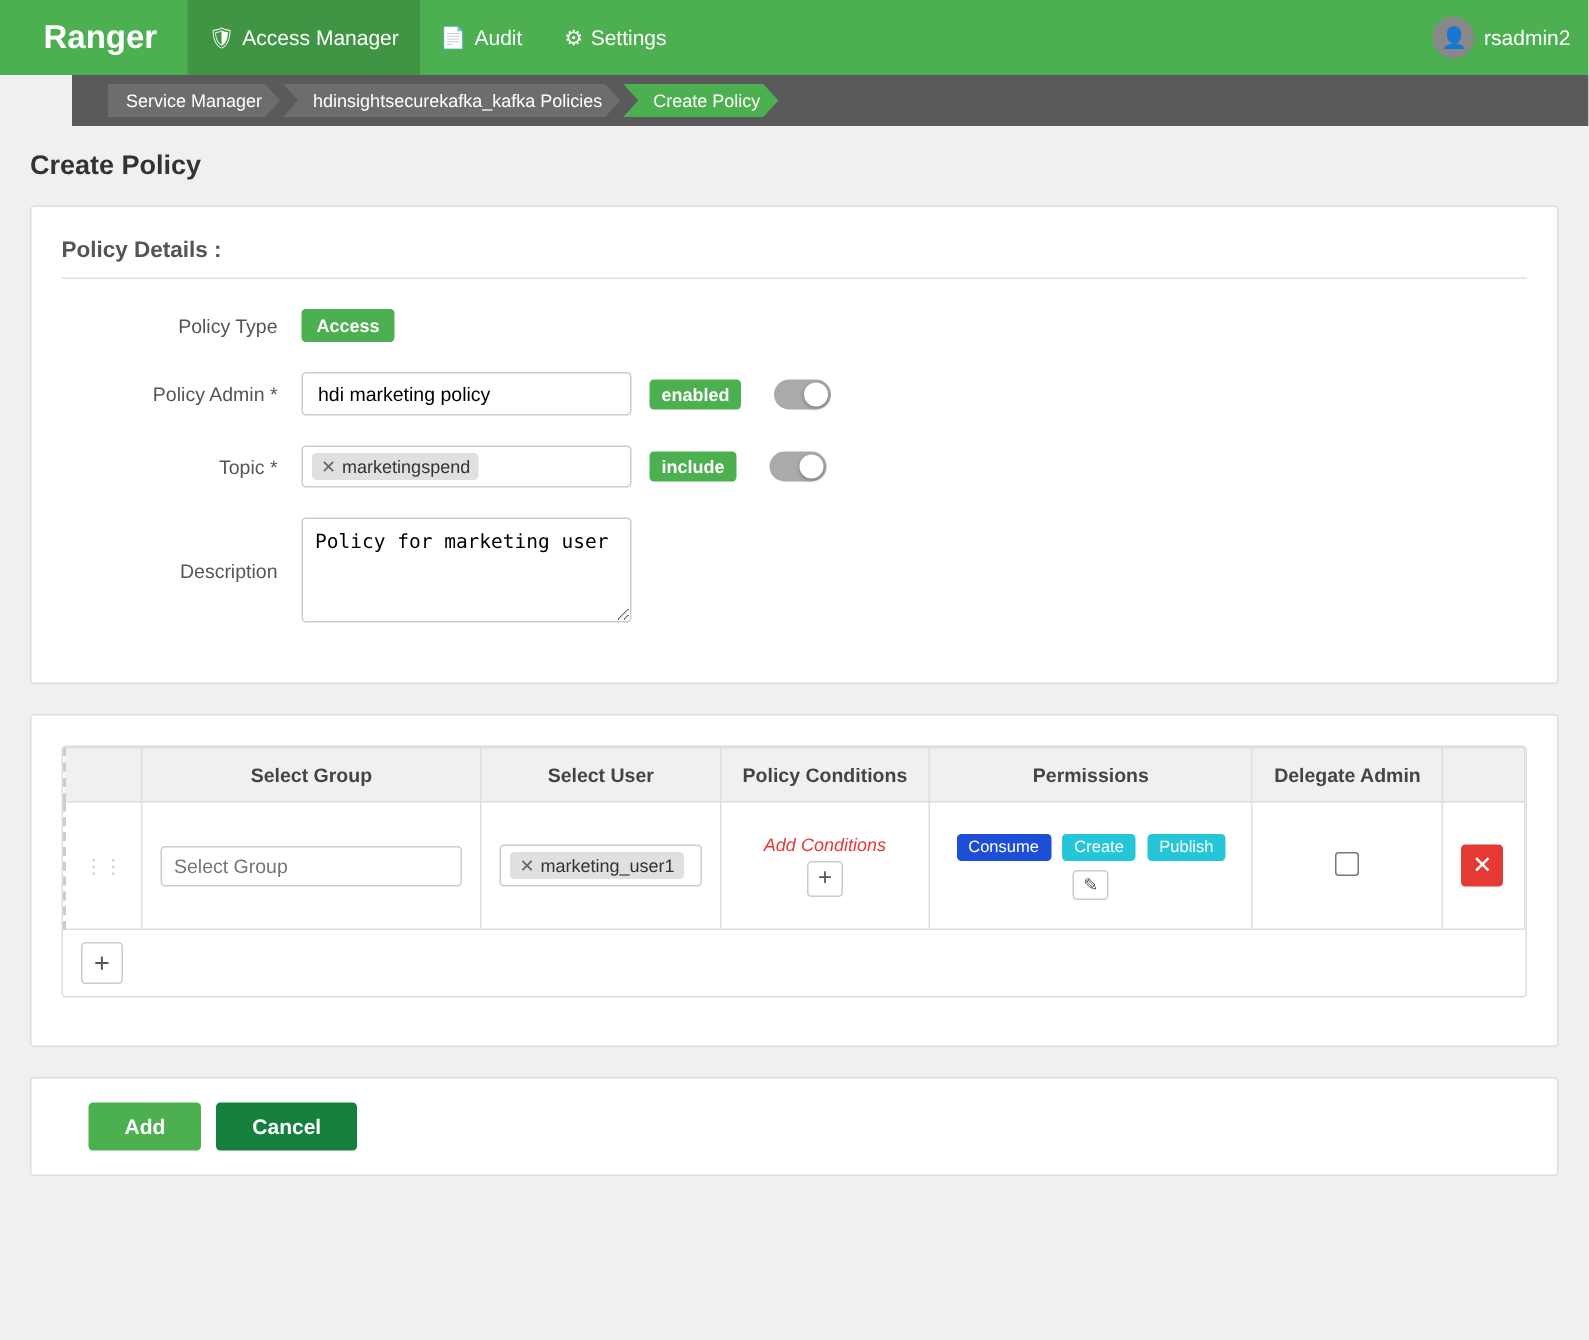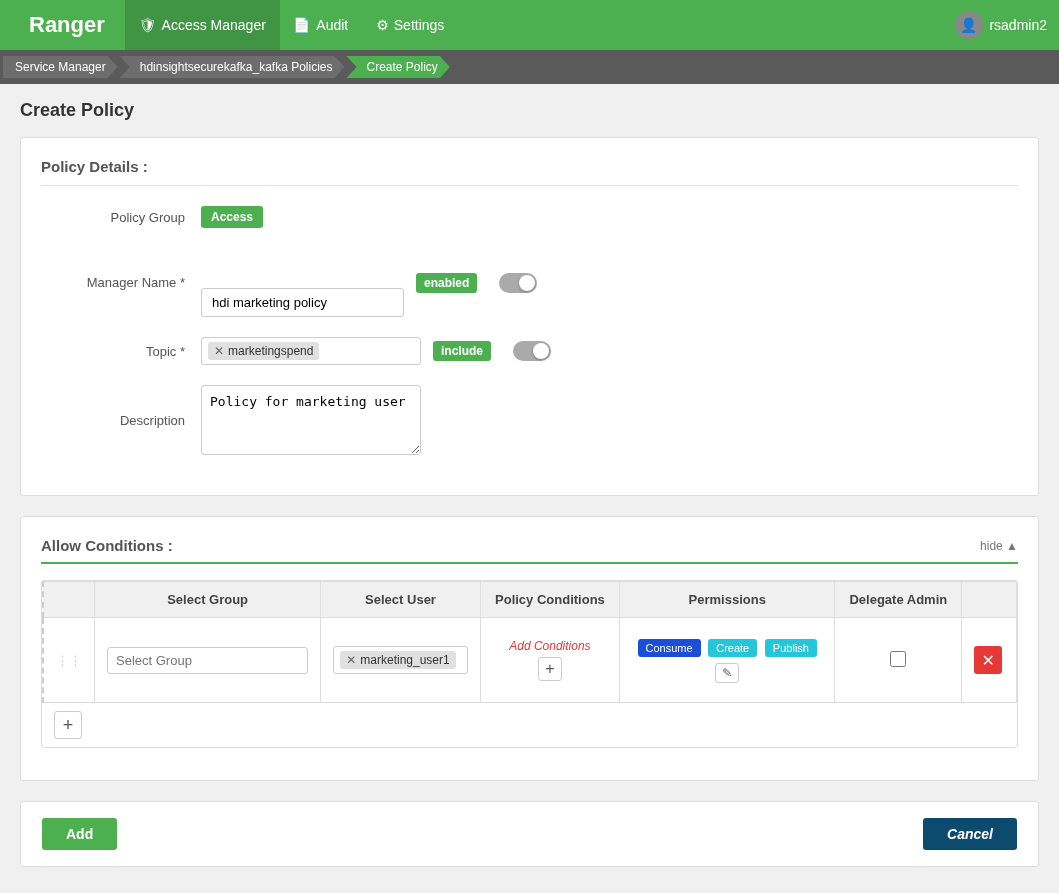--- a/index.html
+++ b/index.html
@@ -44,24 +44,25 @@
       width: 28px; height: 28px;
       background: #888;
       border-radius: 50%;
       display: flex; align-items: center; justify-content: center;
       color: white; font-size: 14px;
     }
 
     
     .breadcrumb {
       background: #5a5a5a;
-      padding: 6px 3px;
+      padding: 6px 24px;
       display: flex;
       align-items: flex-start;
       gap: 0;
+      margin-left: 48px;
     }
     .breadcrumb-item {
       background: #6d6d6d;
       color: white;
       padding: 4px 12px 4px 20px;
       font-size: 12px;
       position: relative;
       cursor: pointer;
       clip-path: polygon(0 0, calc(100% - 10px) 0, 100% 50%, calc(100% - 10px) 100%, 0 100%, 10px 50%);
       margin-right: 2px;
@@ -134,23 +135,22 @@
       font-size: 12px;
       font-weight: bold;
     }
 
     
     .text-input {
       border: 1px solid #ccc;
       border-radius: 3px;
       padding: 6px 10px;
       font-size: 13px;
-      width: 203px;
+      width: 220px;
       outline: none;
-      margin-top: 40px;
     }
 
     
     .toggle-wrap {
       display: flex;
       align-items: center;
       gap: 22px;
     }
     .toggle-label {
       background: #4caf50;
@@ -380,45 +380,44 @@
       display: inline-flex;
       align-items: center;
       justify-content: center;
     }
 
     
     .bottom-card {
       background: white;
       border: 1px solid #ddd;
       border-radius: 3px;
-      padding: 16px 21px;
+      padding: 16px 38px;
       display: flex;
       gap: 10px;
-      justify-content: space-between;
+      justify-content: flex-start;
     }
     .btn-add {
       background: #4caf50;
       color: white;
       border: none;
       border-radius: 3px;
       padding: 8px 24px;
       font-size: 14px;
       cursor: pointer;
       font-weight: bold;
     }
     .btn-cancel {
-      background: #0c4a6e;
+      background: #15803d;
       color: white;
       border: none;
       border-radius: 3px;
       padding: 8px 24px;
       font-size: 14px;
       cursor: pointer;
       font-weight: bold;
-      font-style: italic;
     }
   </style>
 </head>
 <body>
 
 <div class="top-nav">
   <span class="brand">Ranger</span>
 
   <div class="nav-item active">
     <span>🛡</span>
@@ -448,28 +447,28 @@
 </div>
 
 <div class="page-content">
 
   <div class="page-title">Create Policy</div>
 
   <div class="card">
     <div class="section-header">Policy Details :</div>
 
     <div class="form-row">
-      <div class="form-label">Policy Group</div>
+      <div class="form-label">Policy Type</div>
       <div class="form-control-area">
         <span class="badge-access">Access</span>
       </div>
     </div>
 
     <div class="form-row">
-      <div class="form-label">Manager Name *</div>
+      <div class="form-label">Policy Admin *</div>
       <div class="form-control-area">
         <input type="text" class="text-input" value="hdi marketing policy" style="">
         <div class="toggle-wrap">
           <span class="toggle-label">enabled</span>
           <div class="toggle on"></div>
         </div>
       </div>
     </div>
 
     <div class="form-row">
@@ -494,24 +493,20 @@
       <div class="form-label">Description</div>
       <div class="form-control-area">
         <textarea class="desc-textarea" style="">Policy for marketing user</textarea>
       </div>
     </div>
 
   </div>
 
   <div class="card">
 
-    <div class="allow-conditions-header">
-      <span>Allow Conditions :</span>
-      <span class="hide-link">hide ▲</span>
-    </div>
 
     <div class="conditions-table-wrap">
       <table class="conditions-table">
         <thead>
           <tr>
             <th style="width:20px;" class="drag-col"></th>
             <th>Select Group</th>
             <th>Select User</th>
             <th>Policy Conditions</th>
             <th>Permissions</th>

